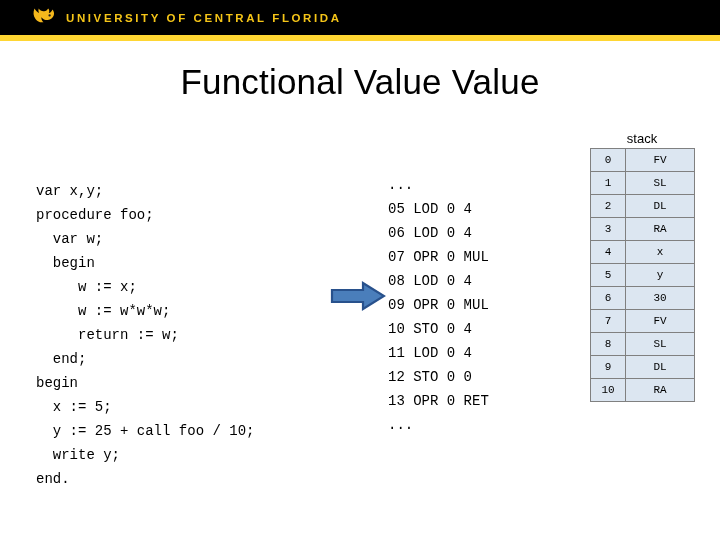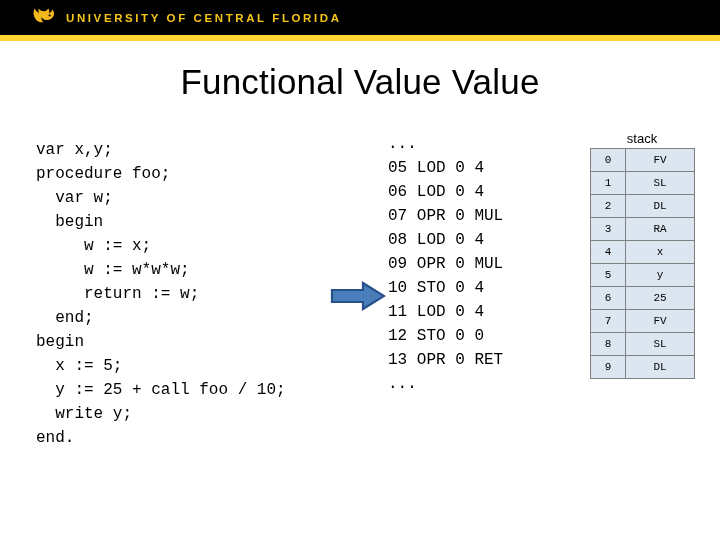--- a/index.html
+++ b/index.html
@@ -60,24 +60,25 @@
     font-size: 35px;
     font-weight: normal;
     color: #000000;
     letter-spacing: 0.2px;
   }
 
   
   .code-block {
     position: absolute;
     font-family: "Liberation Mono", monospace;
-    font-size: 16px;
+    font-size: 14px;
     line-height: 24px;
     color: #000000;
     white-space: pre;
+    margin-top: 41px;
   }
   #source-code {
     left: 36px;
     top: 138px;
   }
   #pmachine-code {
     left: 388px;
     top: 132px;
   }
 
@@ -195,28 +196,32 @@
       <tr>
         <td class="idx-cell">4</td>
         <td class="val-cell">x</td>
       </tr>
       <tr>
         <td class="idx-cell">5</td>
         <td class="val-cell">y</td>
       </tr>
       <tr>
         <td class="idx-cell">6</td>
-        <td class="val-cell">25</td>
+        <td class="val-cell">30</td>
       </tr>
       <tr>
         <td class="idx-cell">7</td>
         <td class="val-cell">FV</td>
       </tr>
       <tr>
         <td class="idx-cell">8</td>
         <td class="val-cell">SL</td>
       </tr>
       <tr>
         <td class="idx-cell">9</td>
         <td class="val-cell">DL</td>
       </tr>
+      <tr>
+        <td class="idx-cell">10</td>
+        <td class="val-cell">RA</td>
+      </tr>
     </tbody>
 </table>
 
 </body></html>

